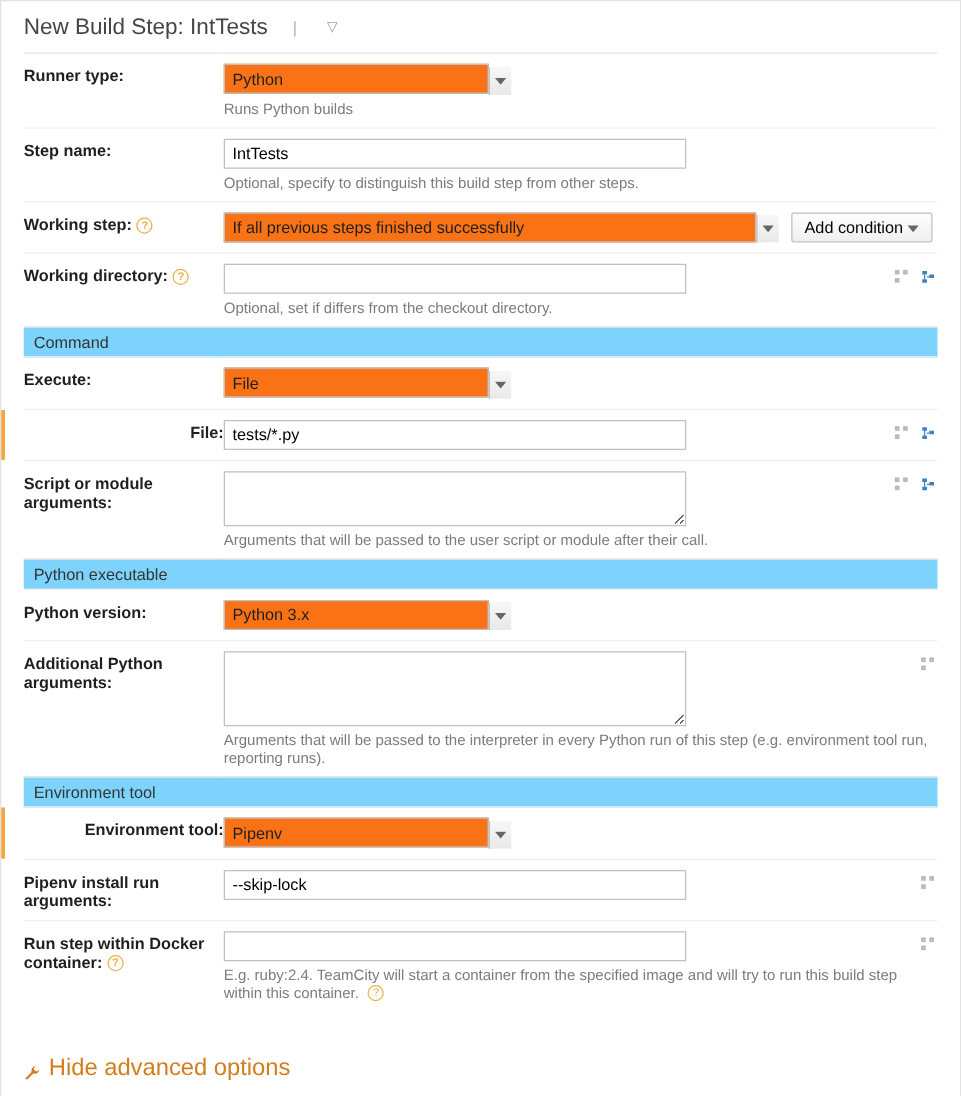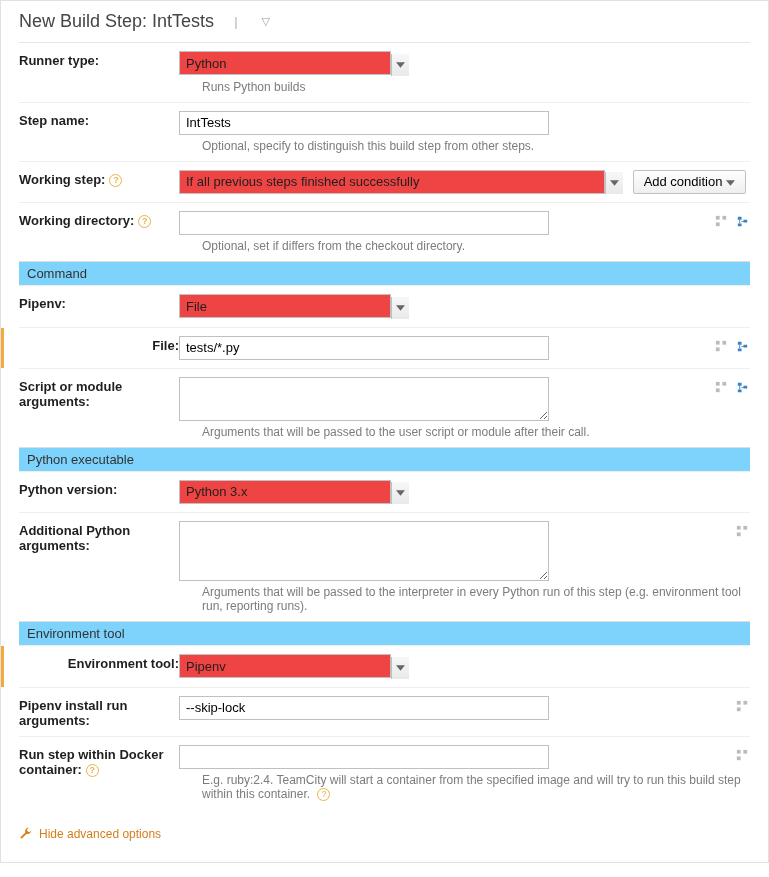--- a/index.html
+++ b/index.html
@@ -60,29 +60,28 @@
   font-size: 9px;
   line-height: 11px;
   text-align: center;
   vertical-align: middle;
   margin-left: 4px;
 }
 .hint {
   color: #7c7c7c;
   font-size: 12px;
   margin-top: 4px;
-  margin-left: 23px;
 }
 .select-wrap {
   position: relative;
   display: inline-block;
 }
 .select-box {
   border: 1px solid #c0c0c0;
-  background: #ef4444;
+  background: #f97316;
   height: 24px;
   display: inline-flex;
   align-items: center;
   padding: 0 6px;
   font-size: 13px;
 }
 .select-caret {
   border-left: 1px solid #c0c0c0;
   width: 18px;
   height: 22px;
@@ -142,23 +141,23 @@
   padding: 3px 10px;
   font-size: 13px;
   border-radius: 2px;
   cursor: pointer;
   display: inline-flex;
   align-items: center;
   height: 24px;
 }
 .btn-caret { margin-left: 4px; }
 .adv-toggle {
-  margin-top: 18px;
+  margin-top: 35px;
   color: #d47e1b;
-  font-size: 12px;
+  font-size: 19px;
   display: inline-flex;
   align-items: flex-end;
   gap: 6px;
 }
 .wrench { width: 14px; height: 14px; }
 .field-stack { display:flex; align-items:flex-start;justify-content:space-between; }
 </style>
 </head>
 <body>
 
@@ -242,21 +241,21 @@
           </div>
           <div class="hint">Optional, set if differs from the checkout directory.</div>
         </td>
       </tr>
 
       <tr class="section-row">
           <td colspan="2">Command</td>
         </tr>
 
       <tr class="row">
-        <td class="labelcell">Pipenv:</td>
+        <td class="labelcell">Execute:</td>
         <td class="fieldcell">
           <div class="select-wrap" style="width:230px">
             <div class="select-box" style="width:212px">
                 <span>File</span>
               </div><div class="select-caret">
                 <svg viewBox="0 0 10 6">
                   <path d="M0 0 L5 6 L10 0 Z" fill="#666"></path>
                 </svg>
               </div>
           </div>

